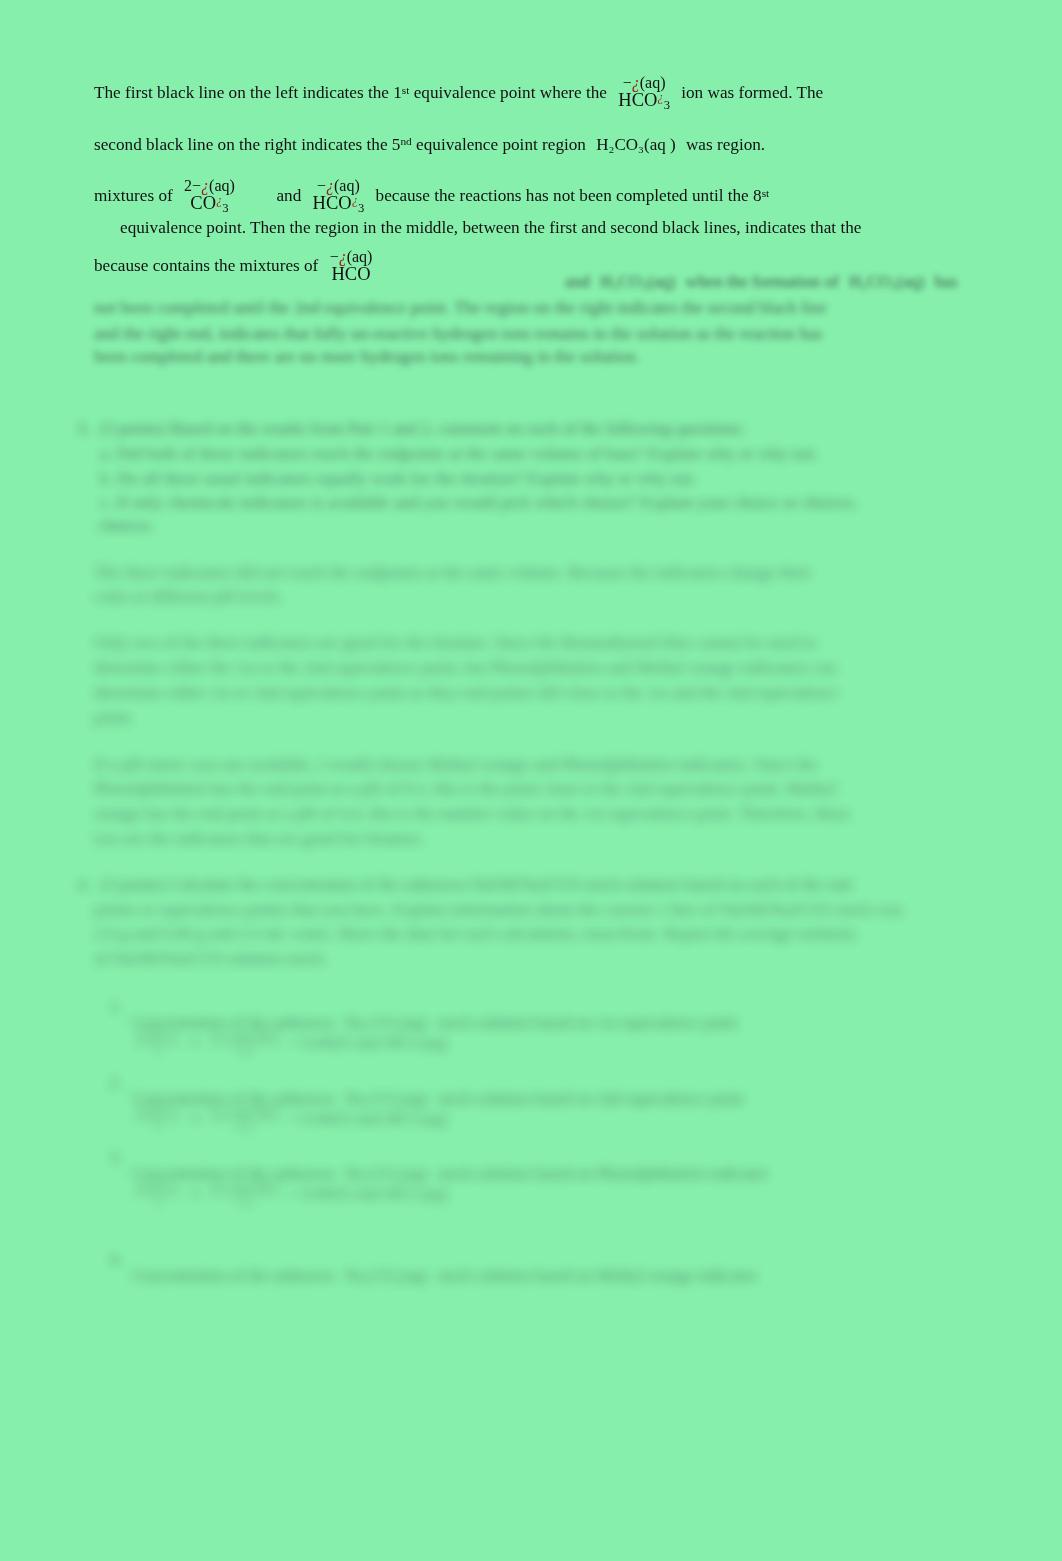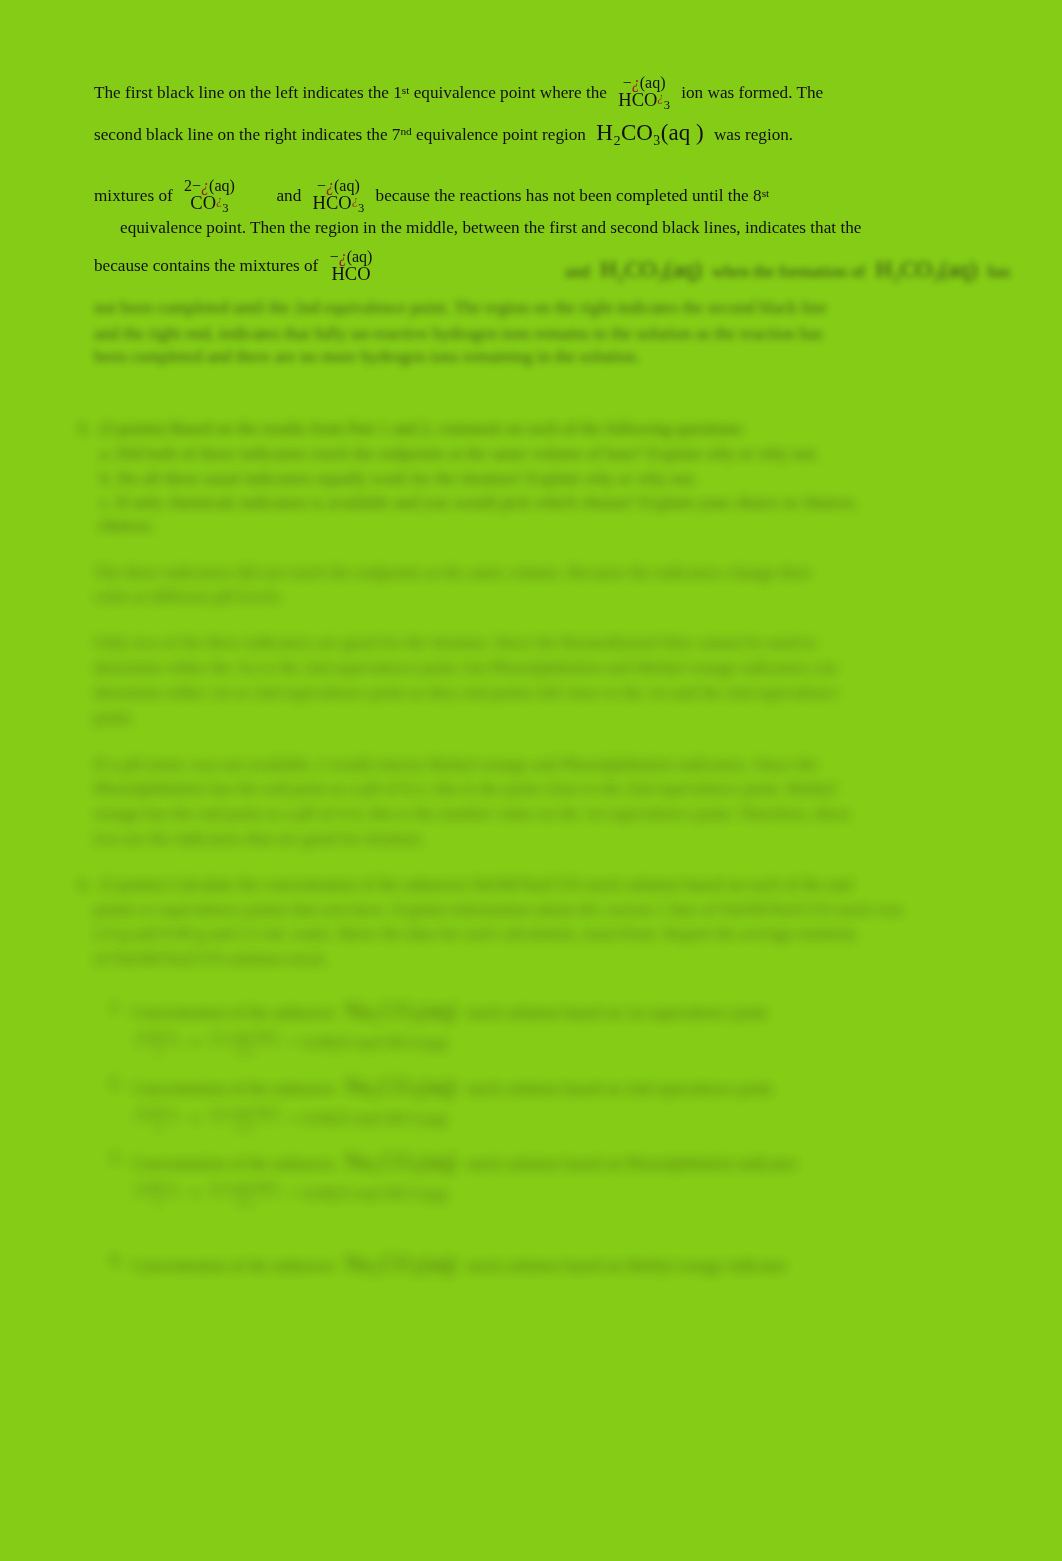--- a/index.html
+++ b/index.html
@@ -13,21 +13,21 @@
     height: 1561px;
     position: relative;
     overflow: hidden;
     font-family: "Liberation Serif", "DejaVu Serif", serif;
     color: #000000;
   }
 
   .page {
     position: absolute;
     inset: 0;
-    background: #84cc16;
+    background: #86efac;
   }
 
   
   .block {
     position: absolute;
     left: 94px;
     width: 900px;
     font-size: 17.2px;
     line-height: 1.32;
     text-align: left;
@@ -58,22 +58,22 @@
     color: #9b2020;
     font-style: italic;
     font-weight: 500;
   }
   sub { font-size: 0.68em; vertical-align: -0.25em; }
   sup { font-size: 0.68em; vertical-align: 0.42em; }
   .sups { font-size: 0.66em; vertical-align: 0.40em; }
 
   .inlinemath {
     display: inline-block;
-    margin: 0 6px;
-    font-size: 23px;
+    margin: 16px 6px;
+    font-size: 17px;
     white-space: nowrap;
   }
   .b-soft   { filter: blur(3.1px);  opacity: .74; }
   .b-mid    { filter: blur(3.9px);  opacity: .62; }
   .b-heavy  { filter: blur(4.6px);  opacity: .50; }
   .b-max    { filter: blur(5.2px);  opacity: .44; }
 
   .numlist {
     position: absolute;
     left: 64px;
@@ -136,21 +136,21 @@
   <div class="block" style="top:76px;">
     <span>The first black line on the left indicates the 1</span><span class="sups">st</span><span> equivalence point where the</span>
     <span class="mathbox">
       <span class="upper"><span>−</span><span class="brk">¿</span><span>(aq)</span></span>
       <span class="lower"><span>HCO</span><sup class="brk">¿</sup><sub>3</sub></span>
     </span>
     <span>ion was formed. The</span>
   </div>
 
   <div class="block" style="top:118px;">
-    <span>second black line on the right indicates the 7</span><span class="sups">nd</span><span> equivalence point region</span>
+    <span>second black line on the right indicates the 5</span><span class="sups">nd</span><span> equivalence point region</span>
     <span class="inlinemath">H₂CO₃(aq )</span>
     <span>was region.</span>
   </div>
 
 
   <div class="block" style="top:179px;">
     <span>mixtures of</span>
     <span class="mathbox">
       <span class="upper"><span>2−</span><span class="brk">¿</span><span>(aq)</span></span>
       <span class="lower"><span>CO</span><sup class="brk">¿</sup><sub>3</sub></span>

